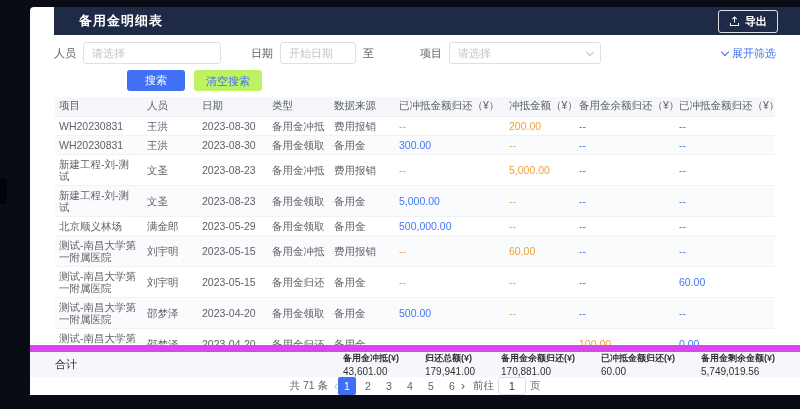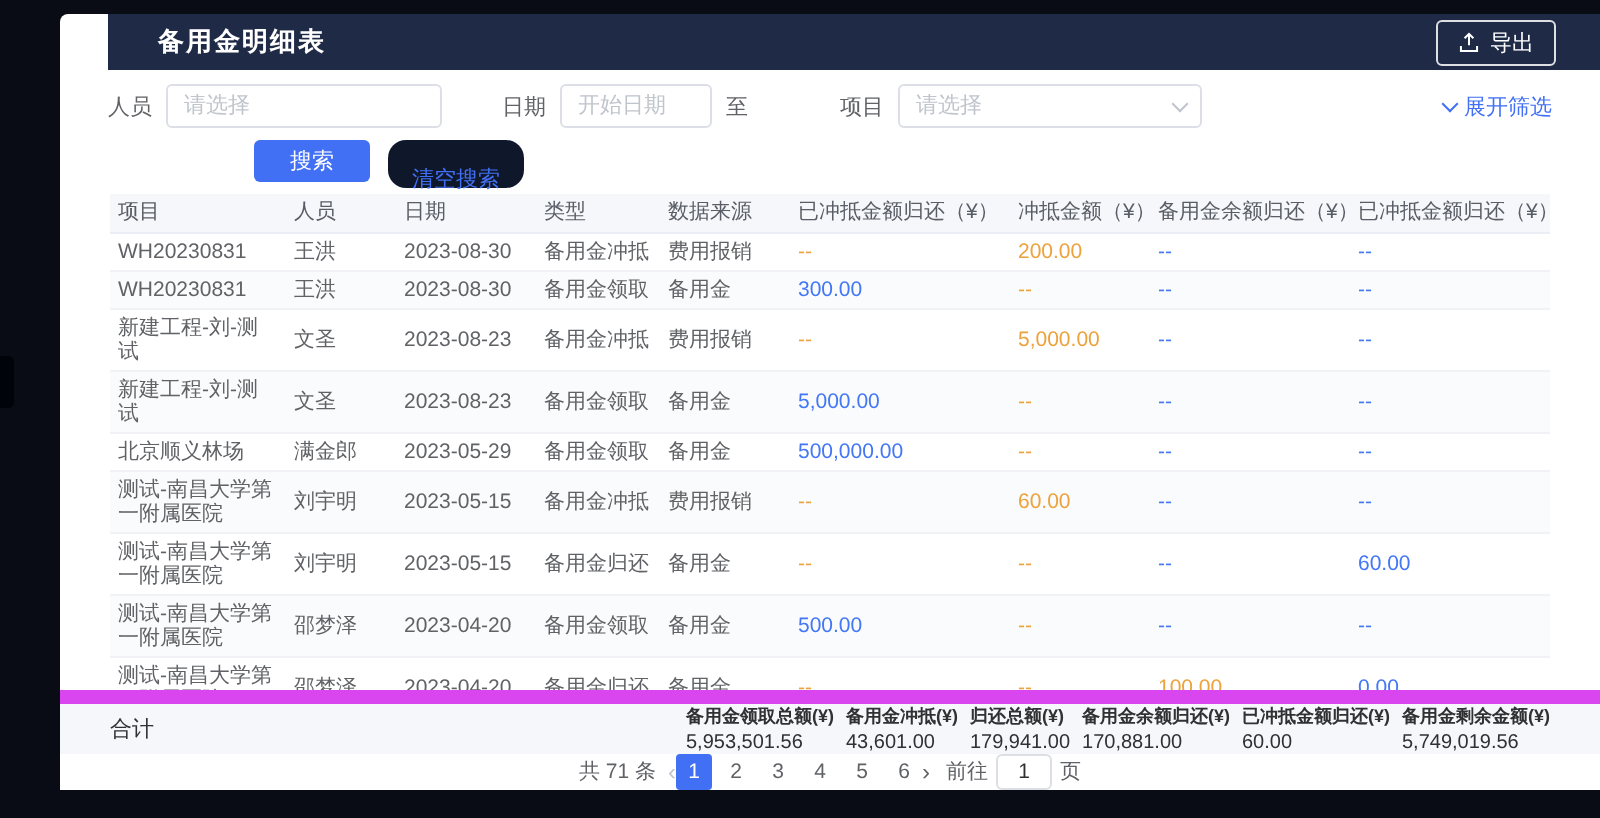--- a/index.html
+++ b/index.html
@@ -3,39 +3,39 @@
 <meta charset="utf-8">
 <style>
   * { margin:0; padding:0; box-sizing:border-box; }
   body { font-family:"Liberation Sans","DejaVu Sans",sans-serif; }
   .screen { position:relative; width:800px; height:409px; background:#090c15; overflow:hidden; }
   .side-handle { position:absolute; left:0; top:178px; width:7px; height:26px; background:#01030a; border-radius:0 3px 3px 0; }
   .window { position:absolute; left:30px; top:7px; width:770px; height:388px; background:#fff; border-radius:4px 0 0 0; display:flex; flex-direction:column; overflow:hidden; }
 
   .topbar { flex:0 0 28px; background:#1f2a47; display:flex; align-items:center; justify-content:space-between; padding:0 22px 0 25px;margin-left:24px; }
   .title { color:#fff; font-size:13px; font-weight:700; letter-spacing:1px; }
-  .export-btn { display:flex; align-items:center; gap:5px; background:transparent; border:1px solid rgba(255,255,255,.85); color:#fff; font-size:11px; padding:3px 10px; border-radius:3px; cursor:pointer; }
+  .export-btn { display:flex; align-items:center; gap:5px; background:transparent; border:1px solid rgba(255,255,255,.85); color:#fff; font-size:11px; padding:3px 10px; border-radius:3px; cursor:pointer;font-weight:bold; }
 
   .filter-bar { display:flex; align-items:center; margin:7px 24px 0 24px; gap:8px; font-size:11px; color:#606266; height:22px; }
   .f-group { display:flex; align-items:center; gap:7px; }
   .f-input { height:22px; border:1px solid #dcdfe6; border-radius:3px; padding:0 8px; font-size:11px; color:#303133; background:#fff; outline:none; }
   .f-input::placeholder { color:#c0c4cc; }
   .person-input { width:138px; }
   .date-input { width:76px; }
   .select-wrap { position:relative; display:inline-block; }
   .select-input { width:152px; padding-right:20px; }
   .chev { display:inline-block; width:6px; height:6px; border-right:1.5px solid currentColor; border-bottom:1.5px solid currentColor; transform:rotate(45deg); }
   .select-chev { position:absolute; right:8px; top:7px; color:#c0c4cc; }
   .spacer1 { width:14px; } .spacer2 { width:30px; }
   .expand-link { margin-left:auto; color:#4170f4; font-size:11px; display:flex; align-items:center; gap:4px; cursor:pointer; white-space:nowrap; }
   .expand-link .chev { margin-top:-2px; }
 
   .action-bar { display:flex; gap:9px; margin:6px 24px 6px 56px; height:21px; }
   .btn-primary { background:#4170f4; color:#fff; border:none; border-radius:3px; font-size:11px; padding:0 18px; cursor:pointer;margin-left:41px; }
-  .btn-light { background:#0f172a; color:#4170f4; border:none; border-radius:9px; font-size:11px; padding:12px 12px; cursor:pointer; }
+  .btn-light { background:#bef264; color:#4170f4; border:none; border-radius:3px; font-size:11px; padding:4px 12px; cursor:pointer; }
 
   .table-wrap { margin:0 25px; height:258px; overflow:hidden; }
   table { width:720px; border-collapse:collapse; table-layout:fixed; font-size:10.5px; color:#606266; }
   th { height:19px; background:#f6f7fa; text-align:left; font-weight:400; color:#595e66; padding:0 4px; border-bottom:1px solid #ebeef5; white-space:nowrap; overflow:hidden; font-size:10.5px; }
   td { padding:3px 4px; line-height:12px; border-bottom:1px solid #f0f2f5; word-break:break-all; }
   tr.striped td { background:#fafbfd; }
   th:nth-child(1), td:nth-child(1){ width:88px; }
   th:nth-child(2), td:nth-child(2){ width:55px; }
   th:nth-child(3), td:nth-child(3){ width:70px; }
   th:nth-child(4), td:nth-child(4){ width:62px; }
@@ -227,24 +227,20 @@
               <td class="amt-orange">100.00</td>
               <td class="amt-blue">0.00</td>
             </tr>
           </tbody>
       </table>
     </div>
 
     <div class="summary-bar">
       <div class="summary-label">合计</div>
       <div class="summary-items">
-          <div>
-            <div class="s-label">备用金领取总额(¥)</div>
-            <div class="s-value">5,953,501.56</div>
-          </div>
           <div>
             <div class="s-label">备用金冲抵(¥)</div>
             <div class="s-value">43,601.00</div>
           </div>
           <div>
             <div class="s-label">归还总额(¥)</div>
             <div class="s-value">179,941.00</div>
           </div>
           <div>
             <div class="s-label">备用金余额归还(¥)</div>

